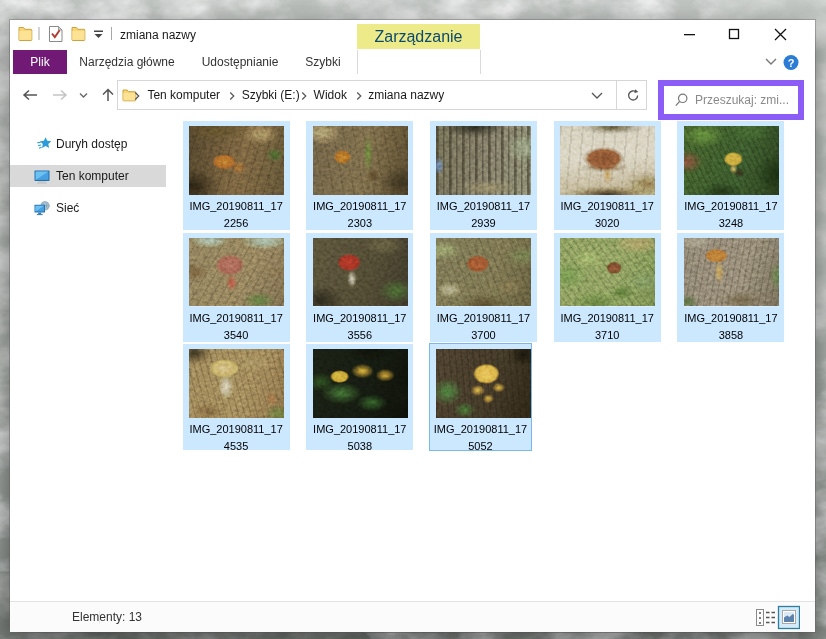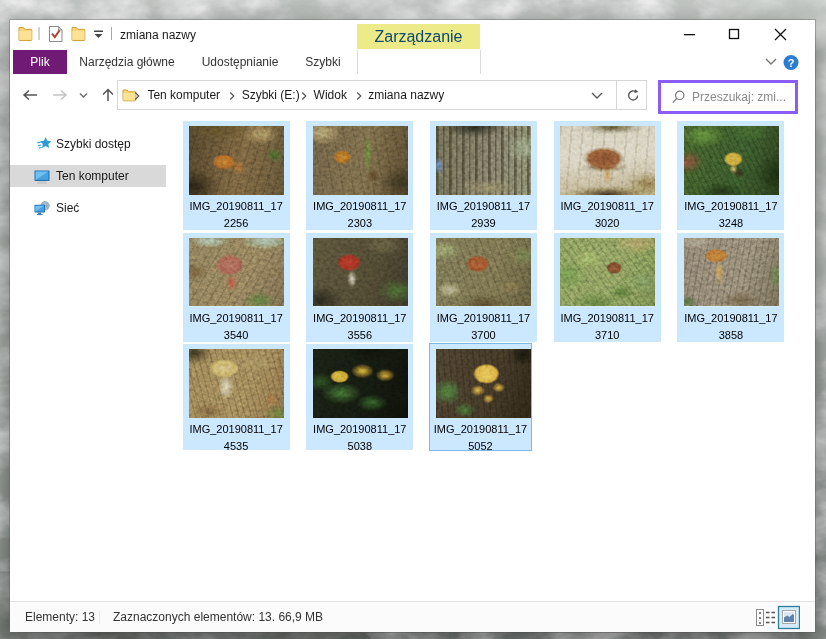--- a/index.html
+++ b/index.html
@@ -19,21 +19,21 @@
 .tabrow{position:absolute;left:0;top:30px;width:100%;height:25px;background:#fff;border-bottom:1px solid #d4d4d4;}
 .plik{position:absolute;left:3px;top:0;width:54px;height:24px;background:#701a75;color:#fff;
   text-align:center;line-height:24px;}
 .tab{position:absolute;top:0;height:24px;line-height:25px;color:#333;text-align:center;
   white-space:nowrap;transform:translateX(-50%);}
 .ctxb{position:absolute;top:0;width:1px;height:24px;background:#dadada;}
 
 .toolbar{position:absolute;left:0;top:55px;width:100%;height:40px;background:#fff;}
 .abox{position:absolute;left:107px;top:5px;width:498px;height:28px;border:1px solid #d6d6d6;background:#fff;}
 .rbox{position:absolute;left:605.5px;top:5px;width:29px;height:28px;border:1px solid #d6d6d6;background:#fff;}
-.sbox{position:absolute;left:648px;top:5px;width:134px;height:28px;border:3px solid #8b5cf6;background:#fff;}
+.sbox{position:absolute;left:648px;top:5px;width:134px;height:28px;border:6px solid #8b5cf6;background:#fff;}
 .crumb{position:absolute;top:0;height:28px;line-height:28px;color:#1a1a1a;white-space:nowrap;}
 .bc{position:absolute;top:9px;width:7px;height:12px;}
 
 .side{position:absolute;left:0;top:95px;width:172px;height:486px;background:#fff;}
 .sitem{position:absolute;left:0;width:156px;height:22px;line-height:22px;color:#1a1a1a;}
 .sitem .lbl{position:absolute;left:46px;top:0;}
 .sicon{position:absolute;left:24px;top:3px;width:16px;height:16px;}
 
 .tile{position:absolute;width:107px;height:109px;background:#cce8ff;}
 .ph{position:absolute;left:6.4px;top:5px;width:95px;height:68.5px;}
@@ -158,21 +158,21 @@
   radial-gradient(ellipse 7px 6px at 55% 72%,#cb9c3a 0%,rgba(203,156,58,0) 80%),
   radial-gradient(ellipse 20px 18px at 12% 62%,#45763a 0%,rgba(69,118,58,0) 76%),
   radial-gradient(ellipse 14px 10px at 30% 88%,#3d6831 0%,rgba(61,104,49,0) 78%),
   radial-gradient(ellipse 19px 15px at 92% 8%,#16130c 0%,rgba(22,19,12,0) 80%),
   repeating-linear-gradient(85deg,rgba(30,24,12,.25) 0 1.5px,rgba(0,0,0,0) 1.5px 6px),
   linear-gradient(110deg,#443a2c 0%,#3a3124 60%,#282114 100%);}
 .t13{outline:1px solid #7ab8e8;width:101px;}
 .t13 .fn{width:101px;}
 
 .status{position:absolute;left:0;bottom:0;width:100%;height:30px;background:#fbfbfb;border-top:1px solid #e3e3e3;}
-.status .t{position:absolute;top:0;height:30px;line-height:30px;color:#333;}
+.status .t{position:absolute;top:0;height:30px;line-height:30px;color:#333;margin-left:47px;}
 svg{display:block;}
 </style>
 </head>
 <body>
 <div id="desk">
 <svg width="826" height="639" style="position:absolute;left:0;top:0">
  <defs>
   <filter id="rk1" x="0" y="0" width="100%" height="100%">
     <feTurbulence type="fractalNoise" baseFrequency="0.018 0.028" numOctaves="5" seed="7"></feTurbulence>
     <feColorMatrix type="matrix" values="0 0 0 0 1,0 0 0 0 1,0 0 0 0 1,2.8 0 0 0 -1.05"></feColorMatrix>
@@ -287,21 +287,21 @@
       <div class="crumb" style="left:31px;color:#8a8a8a">Przeszukaj: zmi...</div>
     </div>
   </div>
 
   <div class="side">
     <div class="sitem" style="top:18px">
       <svg class="sicon" style="left:26px" viewBox="0 0 16 16">
           <path d="M9.6 1.2 l1.7 3.6 4 .5 -3 2.7 .8 4 -3.5-1.9 -3.6 1.9 .8-4 -2.9-2.7 4-.5z" fill="#2e9bd6"></path>
           <path d="M1.2 6.8 l3.4-.4 M2.2 9.6 l2.8-.6 M3 12.2 l2.6-1" stroke="#2e9bd6" stroke-width="1.1" fill="none"></path>
         </svg>
-      <div class="lbl">Szybki dostęp</div>
+      <div class="lbl">Duryh dostęp</div>
     </div>
     <div class="sitem" style="top:50px;background:#d9d9d9">
       <svg class="sicon" viewBox="0 0 16 16">
           <rect x="0.5" y="2.5" width="15" height="10.5" rx="0.8" fill="#2470ad"></rect>
           <rect x="1.6" y="3.6" width="12.8" height="8.3" fill="#47a0e0"></rect>
           <path d="M1.6 11.9 L14.4 3.6 H1.6 z" fill="#6cc0f2"></path>
           <rect x="4" y="13.6" width="8" height="0.9" fill="#b5b5b5"></rect>
           <rect x="3" y="14.8" width="10" height="0.9" fill="#c5c5c5"></rect>
         </svg>
       <div class="lbl">Ten komputer</div>
@@ -475,21 +475,20 @@
             <rect width="95" height="69" filter="url(#gn13)"></rect>
           </svg>
         </div>
         <div class="fn">IMG_20190811_17<br>5052</div>
       </div>
   </div>
 
   <div class="status">
     <div class="t" style="left:15px">Elementy: 13</div>
     <div style="position:absolute;left:89px;top:9px;width:1px;height:13px;background:#e9e9e9"></div>
-    <div class="t" style="left:103px">Zaznaczonych elementów: 13. 66,9 MB</div>
     <svg style="position:absolute;left:746px;top:3px" width="44" height="25">
       <rect x="0.5" y="4.5" width="7" height="16" fill="none" stroke="#8a8a8a"></rect>
       <circle cx="4" cy="8" r="1" fill="#555"></circle>
         <circle cx="4" cy="13" r="1" fill="#555"></circle>
         <circle cx="4" cy="18" r="1" fill="#555"></circle>
       <g stroke="#555" stroke-width="1.6">
           <path d="M10 7.5h3.5 M15.5 7.5H19"></path>
           <path d="M10 12.5h3.5 M15.5 12.5H19"></path>
           <path d="M10 17.5h3.5 M15.5 17.5H19"></path>
         </g>

